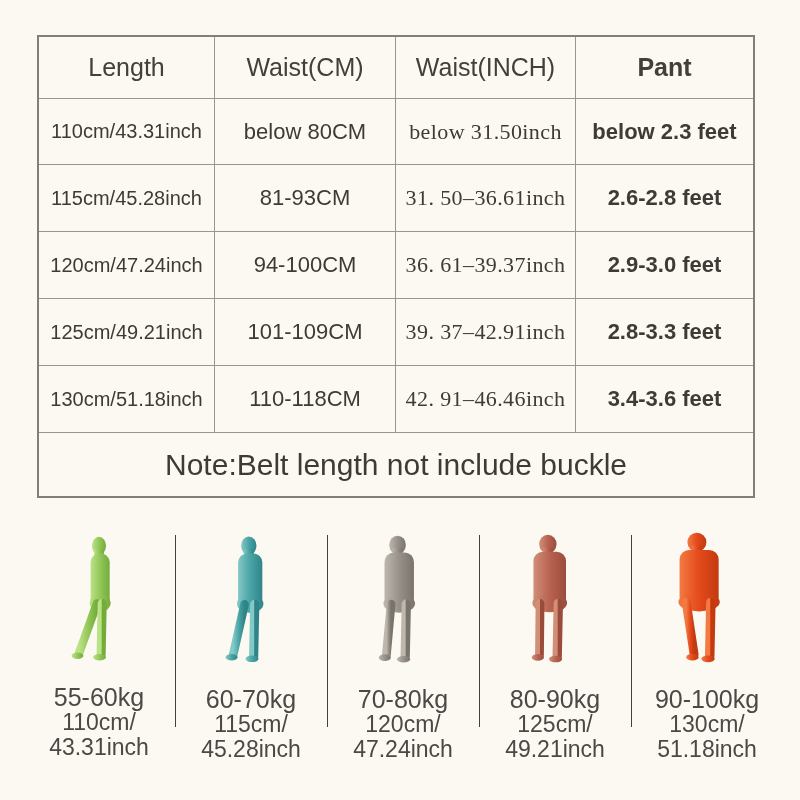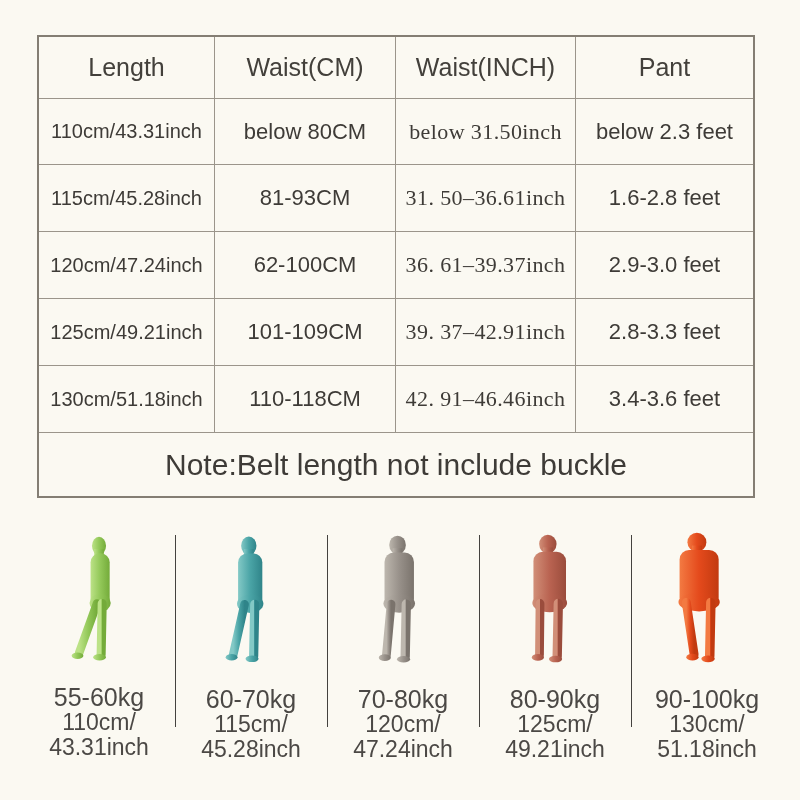--- a/index.html
+++ b/index.html
@@ -21,21 +21,21 @@
     grid-template-rows:62px 66px 67px 67px 67px 67px 63px;
     border:2px solid #847e74;
   }
   .cell{
     border-right:1px solid #9b958b;
     border-bottom:1px solid #9b958b;
     display:flex;align-items:center;justify-content:center;
     text-align:center;
     white-space:nowrap;
   }
-  .cell.last-col{border-right:none;}
+  .cell.last-col{border-right:none;font-weight:bold;}
   .th{font-size:25px;color:#43403b;}
   .td{font-size:22px;}
   .td.col-0{font-size:20px;}
   .td.col-2{letter-spacing:0.4px;font-family:Liberation Serif, serif;}
   .note-cell{
     grid-column:1 / 5;
     border-right:none;border-bottom:none;
     font-size:30px;
   }
 
@@ -70,24 +70,24 @@
     <div class="cell th last-col">Pant</div>
 
     <div class="cell td col-0">110cm/43.31inch</div>
     <div class="cell td col-1">below 80CM</div>
     <div class="cell td col-2">below 31.50inch</div>
     <div class="cell td col-3 last-col">below 2.3 feet</div>
 
     <div class="cell td col-0">115cm/45.28inch</div>
     <div class="cell td col-1">81-93CM</div>
     <div class="cell td col-2">31. 50–36.61inch</div>
-    <div class="cell td col-3 last-col">1.6-2.8 feet</div>
+    <div class="cell td col-3 last-col">2.6-2.8 feet</div>
 
     <div class="cell td col-0">120cm/47.24inch</div>
-    <div class="cell td col-1">62-100CM</div>
+    <div class="cell td col-1">94-100CM</div>
     <div class="cell td col-2">36. 61–39.37inch</div>
     <div class="cell td col-3 last-col">2.9-3.0 feet</div>
 
     <div class="cell td col-0">125cm/49.21inch</div>
     <div class="cell td col-1">101-109CM</div>
     <div class="cell td col-2">39. 37–42.91inch</div>
     <div class="cell td col-3 last-col">2.8-3.3 feet</div>
 
     <div class="cell td col-0">130cm/51.18inch</div>
     <div class="cell td col-1">110-118CM</div>

